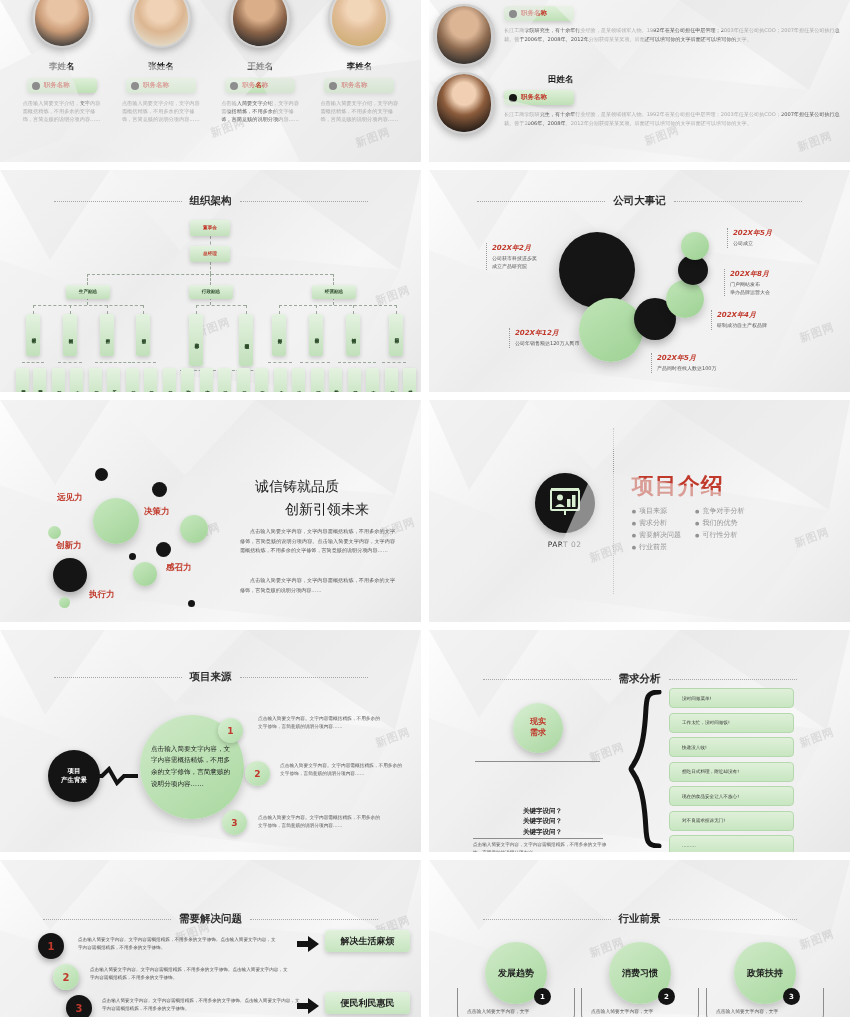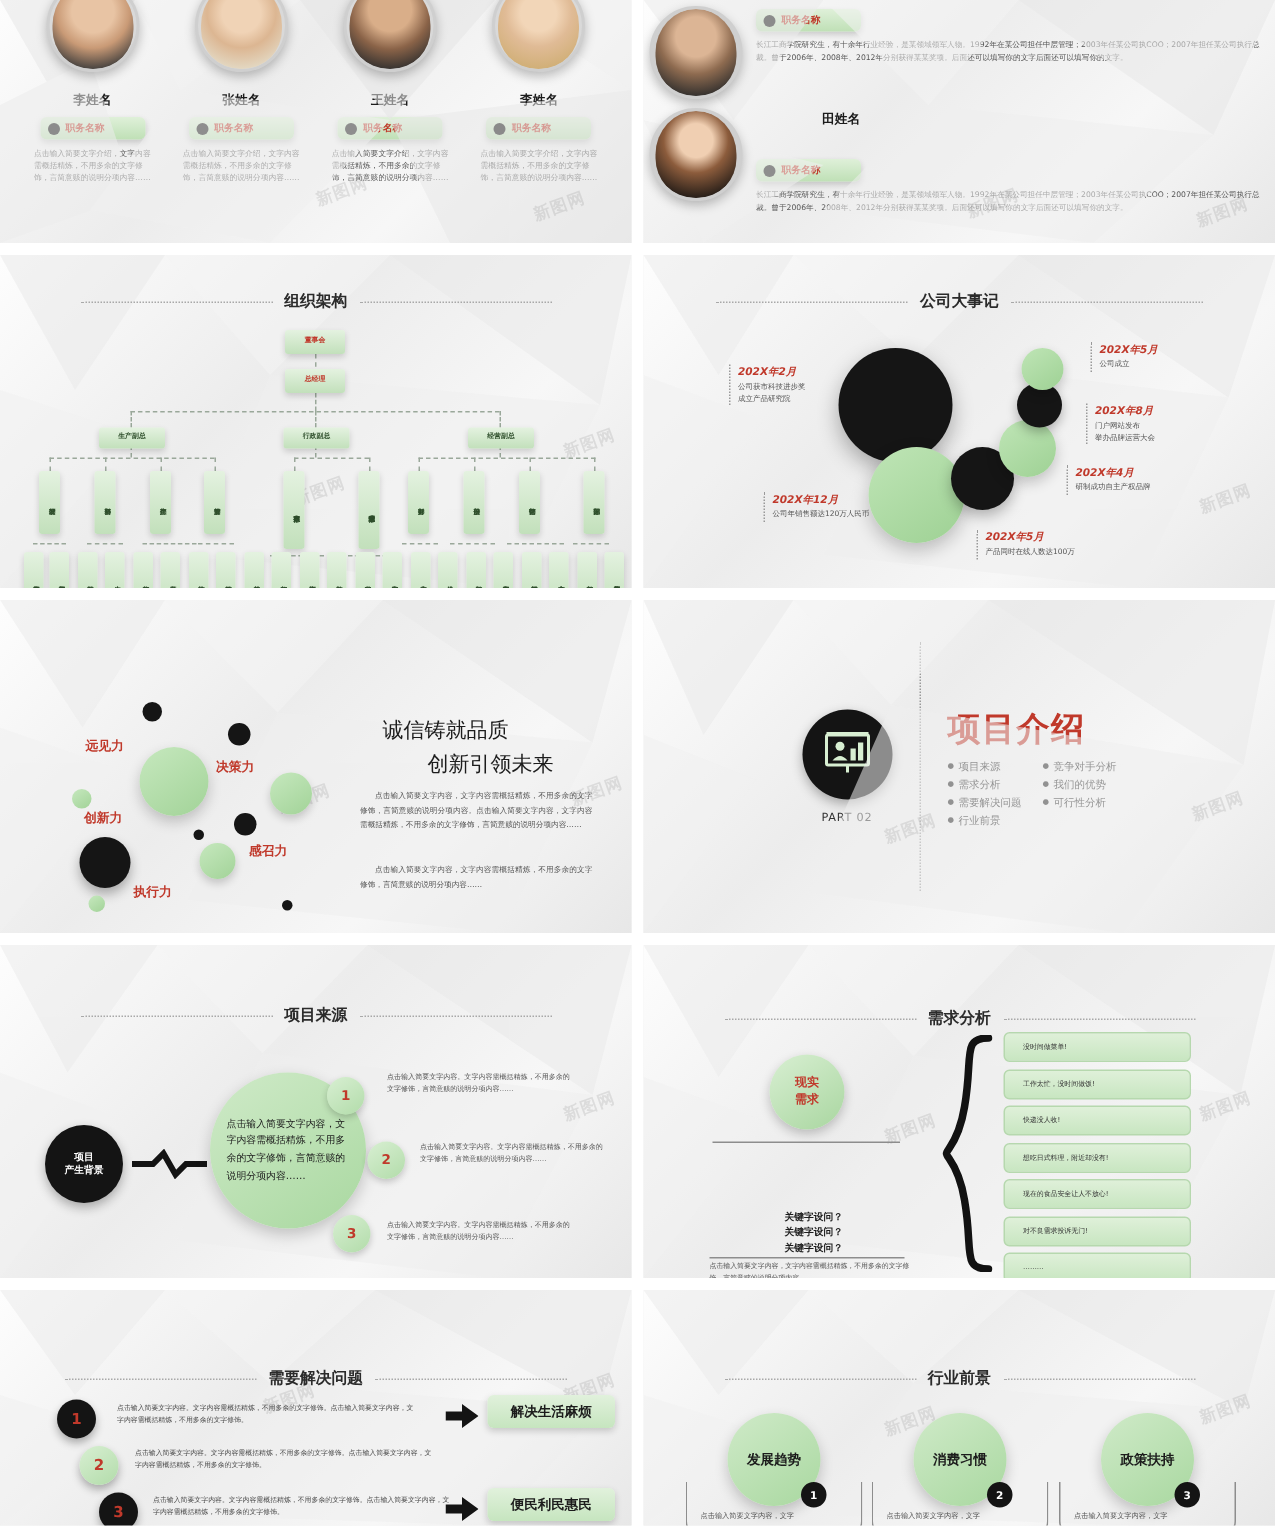--- a/index.html
+++ b/index.html
@@ -62,21 +62,21 @@
 
   
   .team2 { height:100%; padding:4px 10px 0 4px; }
   .prow { display:flex; gap:9px; align-items:flex-start; margin-bottom:6px; }
   .prow .pin2 { position:relative; width:62px; height:62px; flex:0 0 62px; }
   .prow .pin2 .ring { width:62px;height:62px;border-radius:50%;border:2.5px solid #cfcfcf;background:#cfcfcf;
       overflow:hidden; box-shadow:0 3px 7px rgba(0,0,0,.25); display:flex; align-items:flex-end; justify-content:center;}
   .prow .pin2 .tail { position:absolute; left:50%; bottom:-7px; width:13px;height:13px;margin-left:-6.5px;
       background:#cfcfcf; transform:rotate(45deg); border-right:2.5px solid #cfcfcf;border-bottom:2.5px solid #cfcfcf; z-index:-1;}
   .pbody { flex:1; padding-top:2px; }
-  .pbody .nm2 { font-size:8.5px; font-weight:bold; color:#1c1c1c; margin:0 0 20px 4px;padding-left:40px; }
+  .pbody .nm2 { font-size:8.5px; font-weight:bold; color:#1c1c1c; margin:0 0 4px 4px;padding-left:40px; }
   .pbody .badge { margin:0 0 5px 0; }
   .pbody .pdesc { font-size:5.1px; line-height:1.75; color:#555; }
 
   
   .org { position:absolute; inset:0; }
   .node {
     position:absolute; background:linear-gradient(180deg,#e4f2e0,#c2e0bb);
     border-radius:2px; box-shadow:0 2px 4px rgba(0,0,0,.16);
     display:flex; align-items:center; justify-content:center; text-align:center;
     font-size:4.6px; color:#2d4d2a; line-height:1.1; font-weight:bold;
@@ -511,21 +511,21 @@
     </svg>
     <span class="wm" style="left:168px;top:118px;">新图网</span>
     <span class="wm" style="left:375px;top:100px;">新图网</span>
 
     <div class="s-title" style="top:40px;">
       <span class="dots"></span>
       <span class="txt">项目来源</span>
       <span class="dots"></span>
     </div>
 
-    <div class="ps-blk" style="left:30px;top:120px;">
+    <div class="ps-blk" style="left:48px;top:120px;">
       <span>项目</span>
       <span>产生背景</span>
     </div>
 
     <svg style="position:absolute;left:88px;top:136px;" width="50" height="20">
       <path d="M0 10 L14 10 L21 3 L29 17 L36 10 L50 10" stroke="#141414" stroke-width="4" fill="none"></path>
     </svg>
     <div class="ps-big" style="left:140px;top:85px;">
       <span>点击输入简要文字内容，文字内容需概括精炼，不用多余的文字修饰，言简意赅的说明分项内容……</span>
     </div>

